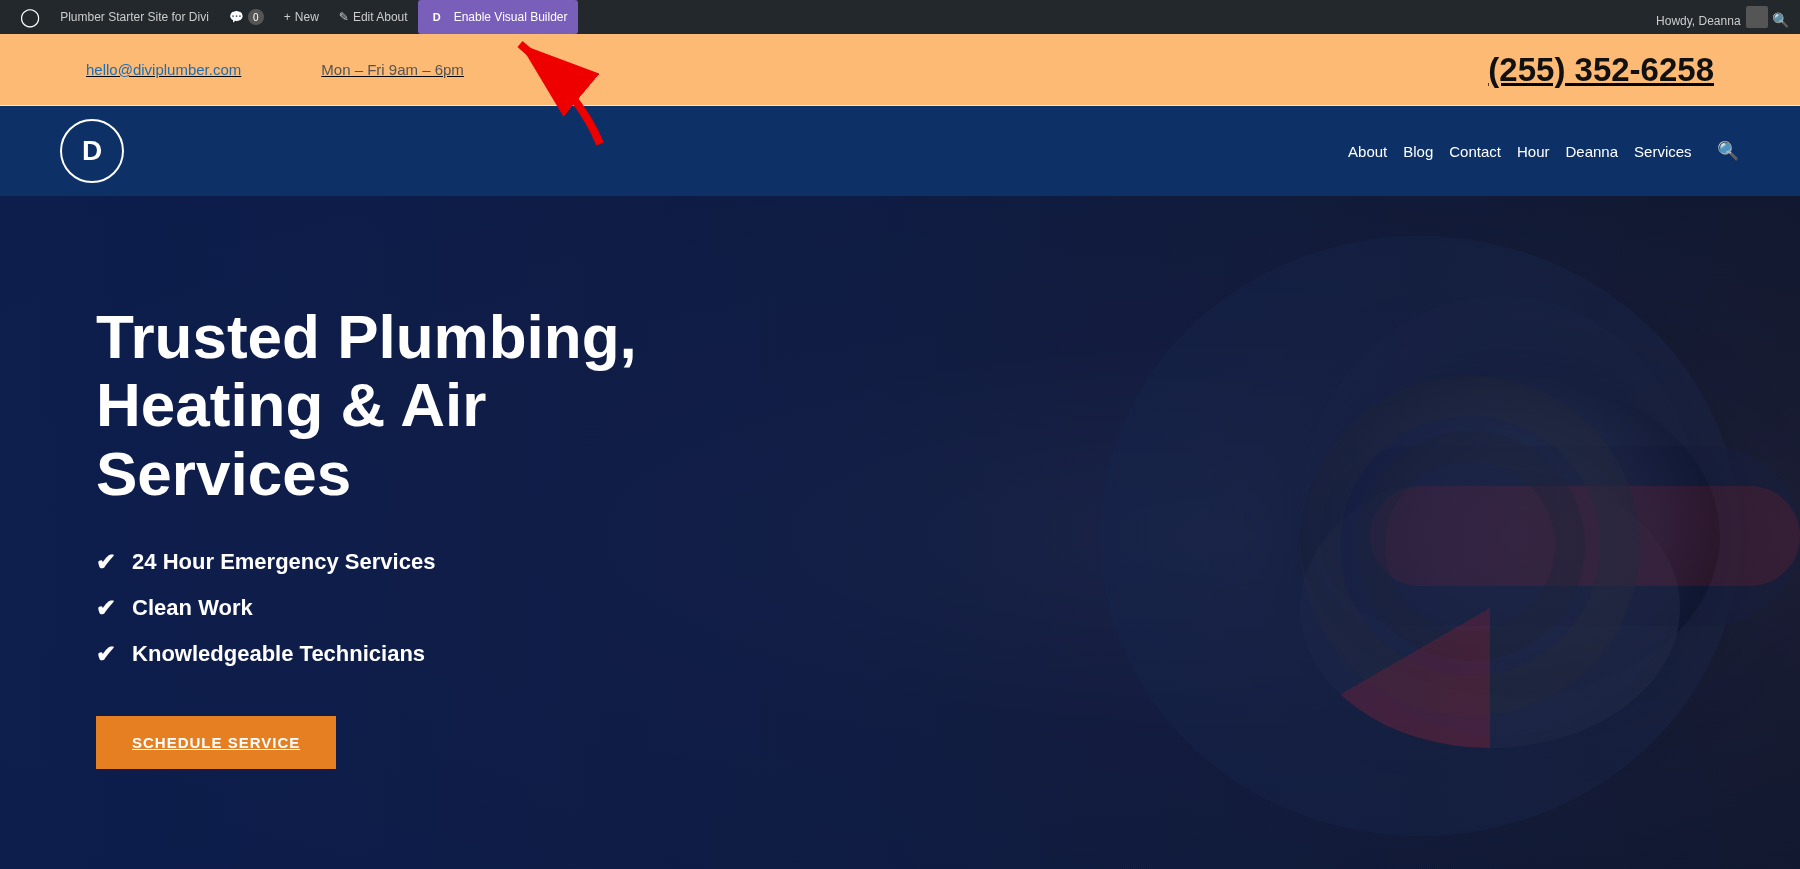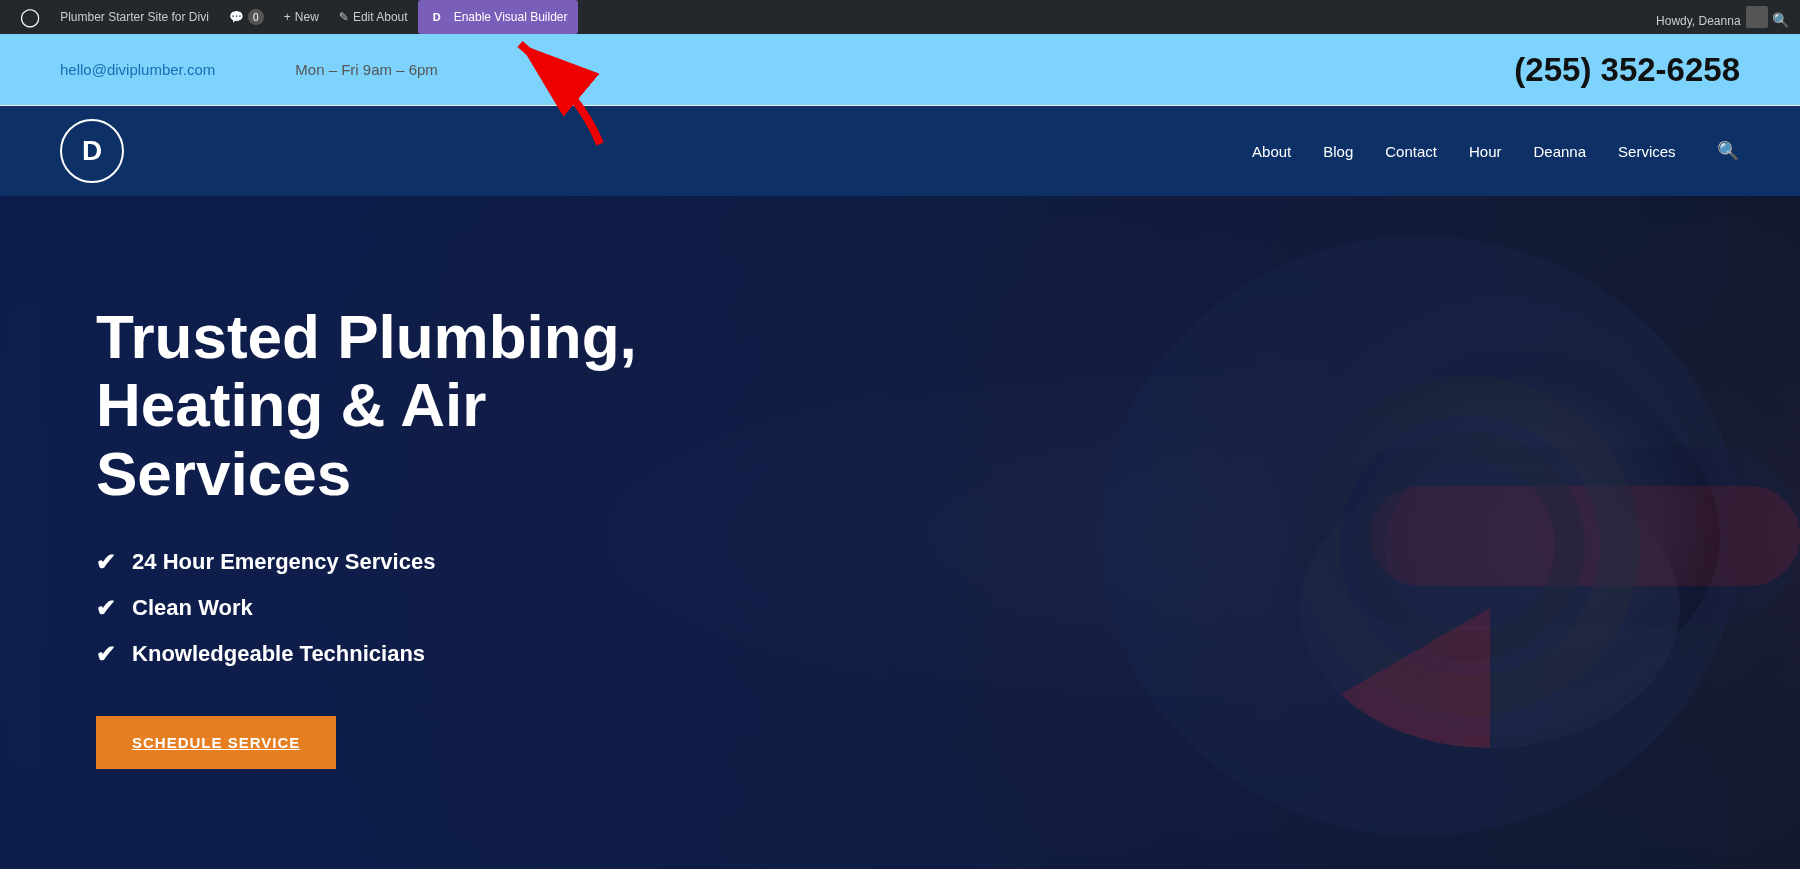--- a/index.html
+++ b/index.html
@@ -39,26 +39,27 @@
       background: #7a5fba;
       color: #fff !important;
       border-radius: 3px;
       padding: 4px 10px;
       font-size: 12px;
     }
     .howdy-text { color: #ccc; font-size: 12px; }
 
     
     #info-bar {
-      background: #7dd3fc;
+      background: #fdba74;
       height: 72px;
       display: flex;
       align-items: center;
-      padding: 0 60px;
+      padding: 0 86px;
       border-bottom: 1px solid #eee;
+      text-decoration: underline;
     }
     .info-email {
       color: #1a6eb5;
       font-size: 15px;
       margin-right: 80px;
     }
     .info-hours {
       color: #555;
       font-size: 15px;
     }
@@ -85,21 +86,21 @@
       display: flex;
       align-items: center;
       justify-content: center;
       color: #fff;
       font-size: 28px;
       font-weight: bold;
       margin-right: auto;
     }
     .nav-links {
       display: flex;
-      gap: 32px;
+      gap: 16px;
       align-items: center;
     }
     .nav-link {
       color: #fff;
       font-size: 15px;
       text-decoration: none;
       cursor: pointer;
     }
     .nav-search {
       color: #fff;

